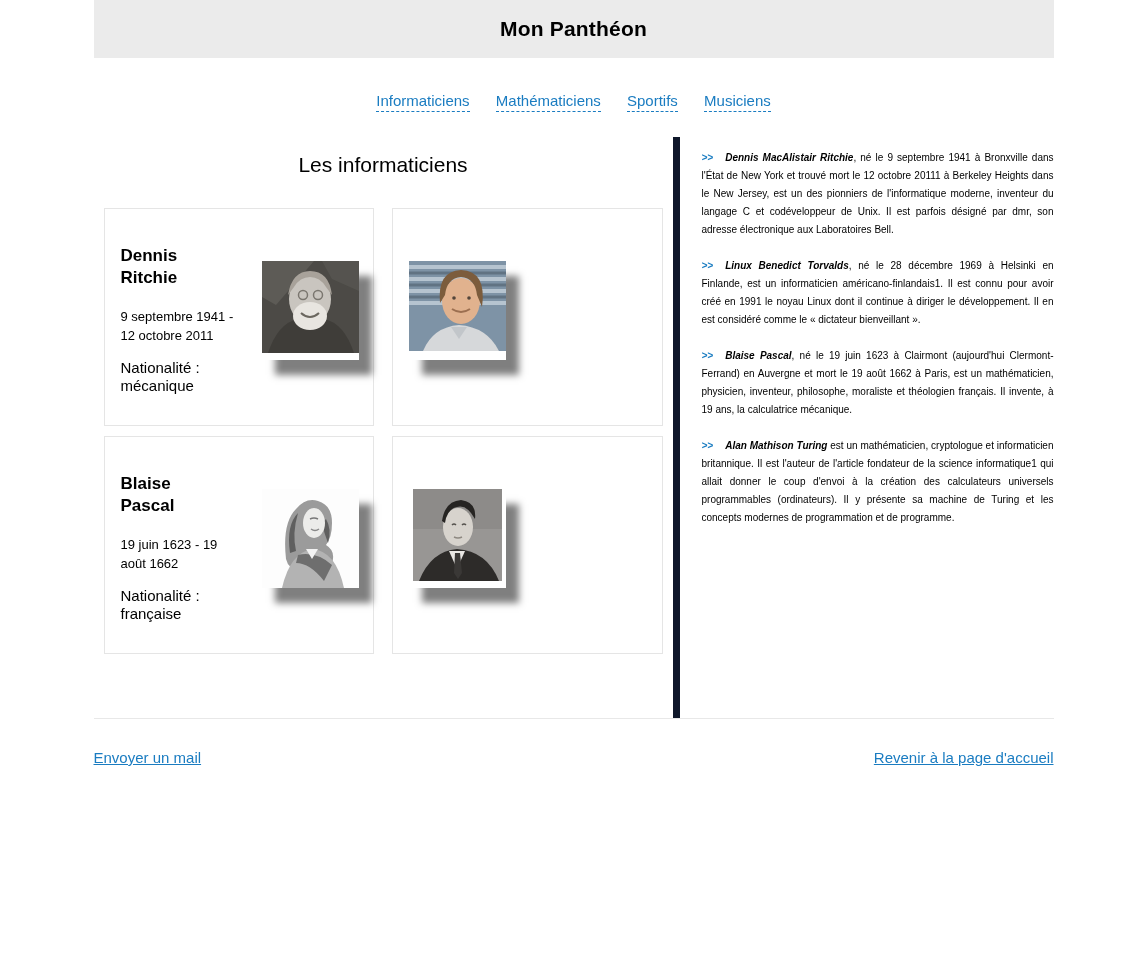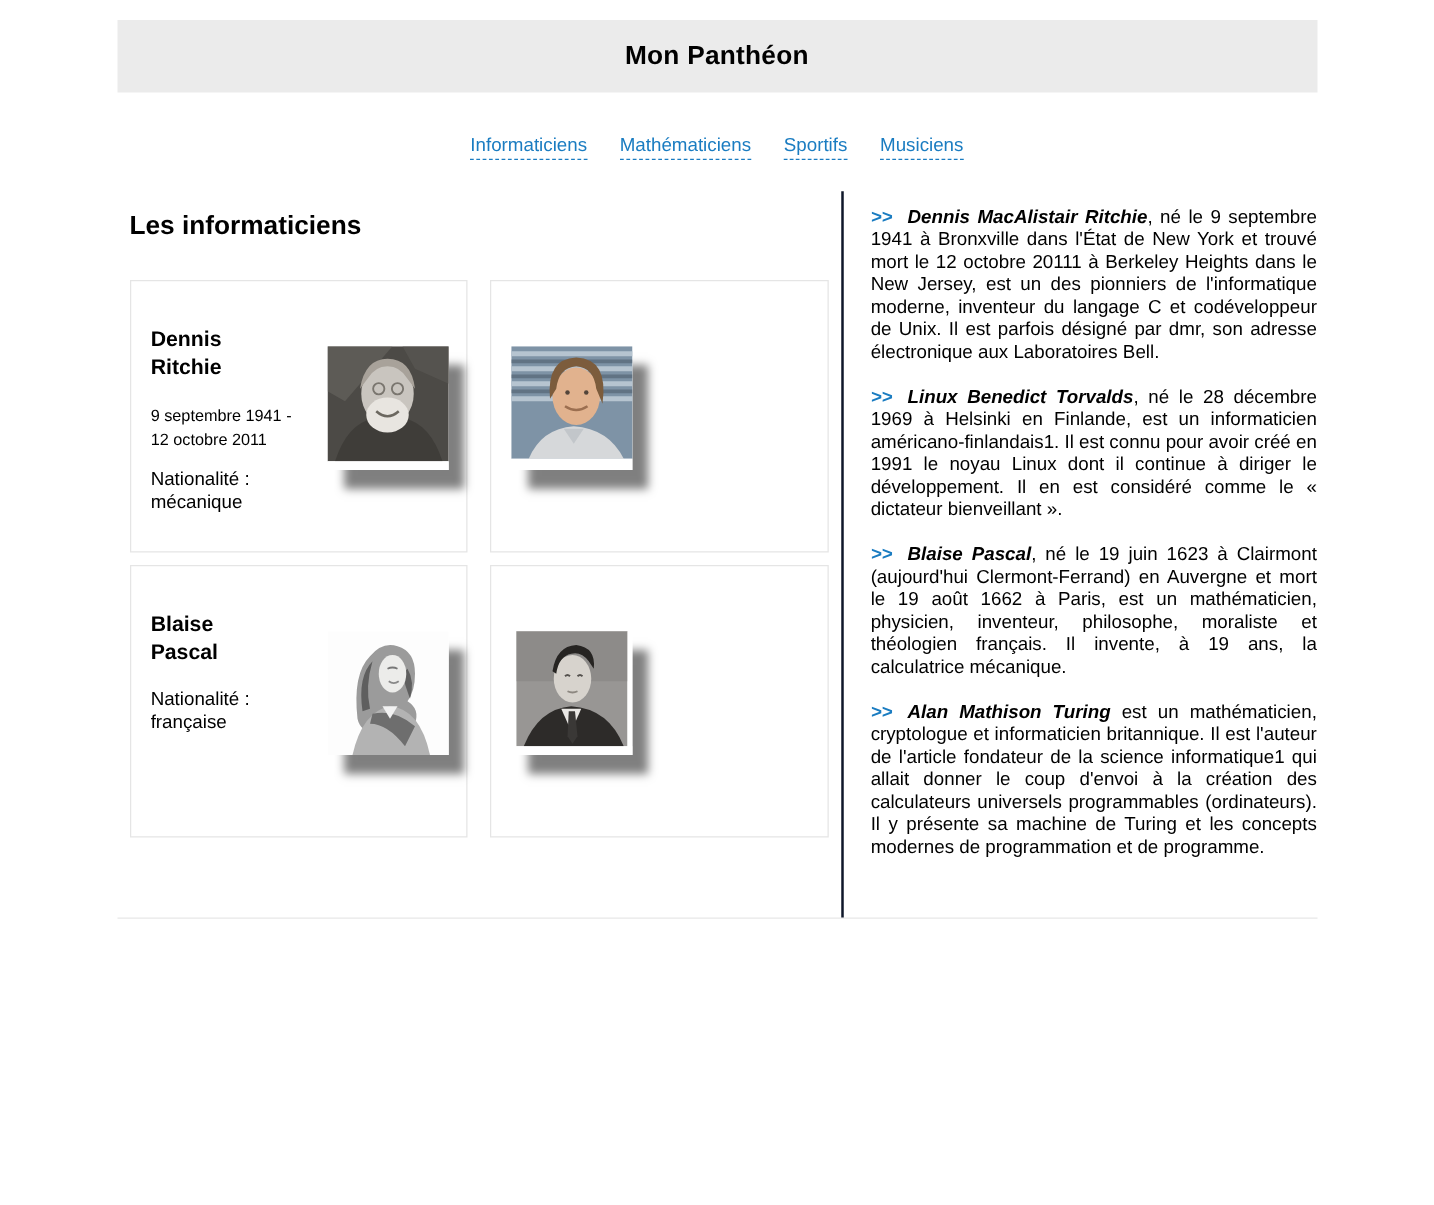--- a/index.html
+++ b/index.html
@@ -4,21 +4,21 @@
 <title>Mon Panthéon</title>
 <style>
   * { box-sizing: border-box; }
   html, body {
     margin: 0; padding: 0;
     background: #ffffff;
     font-family: "Liberation Sans", sans-serif;
     color: #000;
   }
   body { min-height: 964px; width: 1147px; }
-  .page { width: 960px; margin: 0 auto; padding-top: 16px; }
+  .page { width: 960px; margin: 0 auto; }
 
   
   .banner {
     background: var(--header-bg, #ebebeb);
     height: 58px;
     display: flex; align-items: center; justify-content: center;
   }
   .banner h1 { margin: 0; font-size: 21px; font-weight: bold; letter-spacing: .2px; }
 
   
@@ -32,22 +32,22 @@
   }
 
   
   .content {
     display: flex;
     margin-top: 28px;
     border-bottom: 1px solid #e8e8e8;
   }
   main { width: 579px; padding: 0 10px 64px 10px; }
   main h2 {
-    text-align: left;
-    font-size: 21px; font-weight: bold;
+    text-align: center;
+    font-size: 21px; font-weight: normal;
     margin: 16px 0 31px 0;
   }
   .cards {
     display: grid;
     grid-template-columns: 1fr 1fr;
     gap: 10px 18px;
   }
   .card {
     border: 1px solid #e5e5e5;
     background: #fff;
@@ -73,23 +73,23 @@
     margin-top: 16px;
     background: #fff;
     box-shadow: 13px 15px 7px rgba(0,0,0,0.5);
     flex: none;
   }
   .photo svg { display: block; width: 97px; height: 99px; }
 
   
   aside {
     flex: 1;
-    border-left: 2px solid #0f172a;
+    border-left: 7px solid #0f172a;
     padding: 12px 0 18px 22px;
-    font-size: 15px;
+    font-size: 10px;
     line-height: 18px;
     text-align: justify;
   }
   aside p { margin: 0 0 18px 0; }
   aside p:last-child { margin-bottom: 0; }
   .marker {
     color: var(--link-blue, #1a7cc1);
     font-weight: bold; font-style: italic;
     margin-right: 12px;
   }
@@ -173,20 +173,21 @@
               <circle cx="45" cy="37" r="1.8" fill="#53453a"></circle>
               <circle cx="60" cy="37" r="1.8" fill="#53453a"></circle>
               <rect y="90" width="97" height="9" fill="#ffffff"></rect>
             </svg>
           </div>
         </div>
 
         <div class="card">
           <div class="card-text">
             <h3>Blaise Pascal</h3>
+            <p class="card-dates">19 juin 1623 - 19 août 1662</p>
             <p class="card-nationality">Nationalité : française</p>
           </div>
           <div class="photo">
             <svg viewBox="0 0 97 99" xmlns="http://www.w3.org/2000/svg">
               <rect width="97" height="99" fill="#fdfdfd"></rect>
               <path d="M24 70 Q20 34 34 20 Q44 8 56 12 Q70 16 70 34 Q70 48 64 56 Q74 62 70 74 Q60 86 40 84 Q26 80 24 70 Z" fill="#8a8a8a" opacity="0.85"></path>
               <path d="M28 64 Q24 36 36 24 Q30 44 34 62 Z" fill="#5f5f5f"></path>
               <path d="M64 30 Q70 40 66 54 Q62 44 60 34 Z" fill="#5f5f5f"></path>
               <ellipse cx="52" cy="34" rx="11" ry="15" fill="#ececea"></ellipse>
               <path d="M48 30 Q52 28 56 30" stroke="#777" stroke-width="1.4" fill="none"></path>
@@ -231,14 +232,18 @@
       <p class="bio">
         <span class="marker">&gt;&gt;</span><span class="person">Blaise Pascal</span><span>, né le 19 juin 1623 à Clairmont (aujourd'hui Clermont-Ferrand) en Auvergne et mort le 19 août 1662 à Paris, est un mathématicien, physicien, inventeur, philosophe, moraliste et théologien français. Il invente, à 19 ans, la calculatrice mécanique.</span>
       </p>
       <p class="bio">
         <span class="marker">&gt;&gt;</span><span class="person">Alan Mathison Turing</span><span> est un mathématicien, cryptologue et informaticien britannique. Il est l'auteur de l'article fondateur de la science informatique1 qui allait donner le coup d'envoi à la création des calculateurs universels programmables (ordinateurs). Il y présente sa machine de Turing et les concepts modernes de programmation et de programme.</span>
       </p>
     </aside>
 
   </div>
 
+  <footer>
+    <a href="#">Envoyer un mail</a>
+    <a href="#">Revenir à la page d'accueil</a>
+  </footer>
 
 </div>
 
 </body></html>

